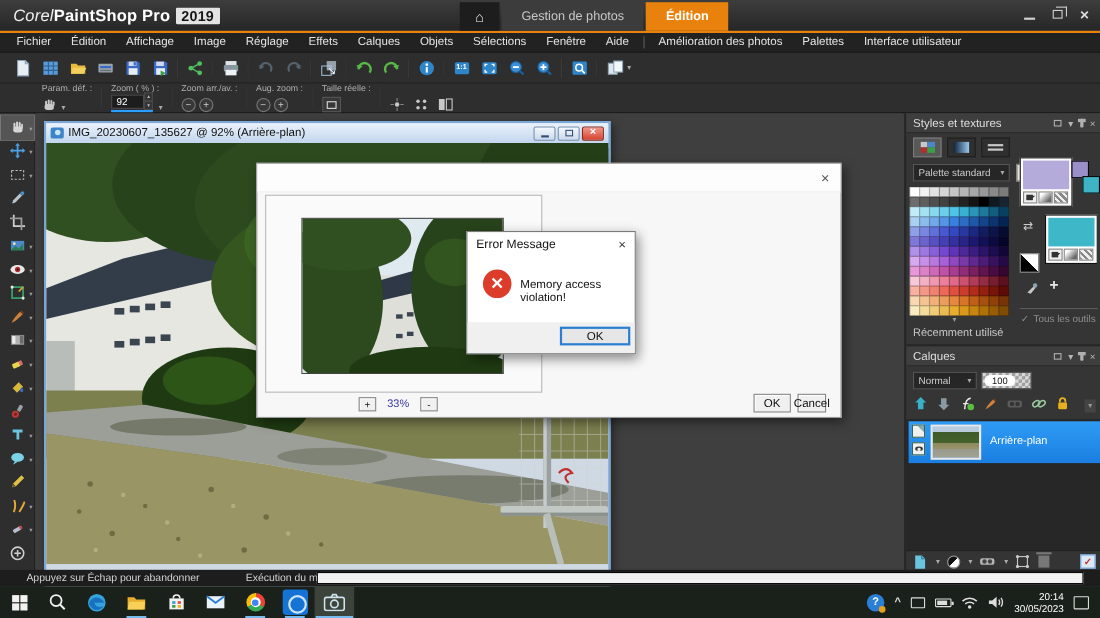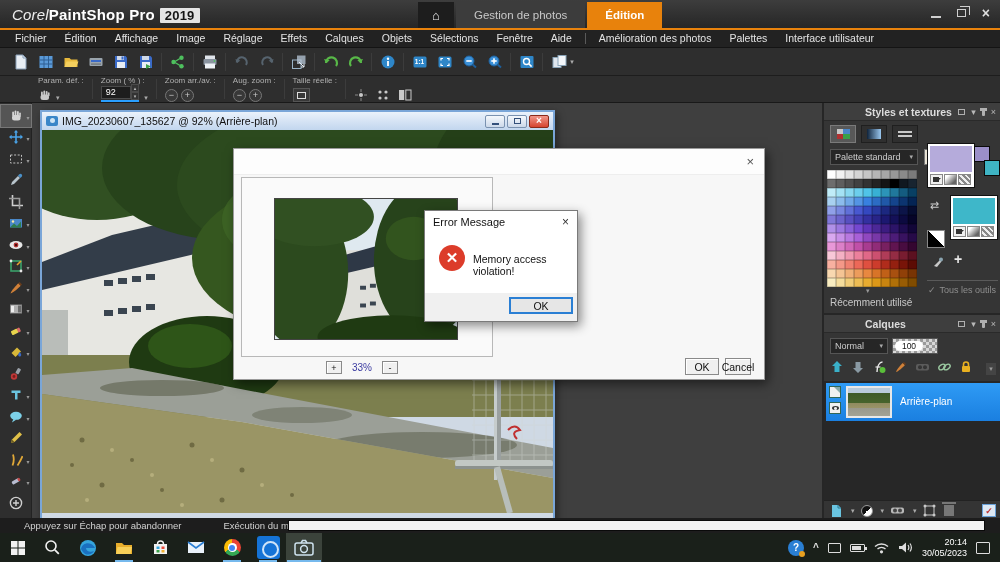--- a/index.html
+++ b/index.html
@@ -117,21 +117,21 @@
   .errfooter { position:absolute; left:0; bottom:0; width:100%; height:28px; background:#f0f0f0; }
   .errok { position:absolute; left:84px; top:86px; width:64px; height:17px; background:#e6e6e6;
     border:2px solid #2a7fd4; font-size:10.5px; color:#111; display:flex; align-items:center; justify-content:center; }
 
   
   .panels { position:absolute; left:822px; top:103px; width:178px; height:415px; background:#353535;
     border-left:2px solid #262626; }
   .panel { position:absolute; left:0; width:178px; background:#353535; }
   .phead { height:18px; background:#3e3e3e; display:flex; align-items:center; padding:0 6px;
     border-bottom:1px solid #2a2a2a; }
-  .ptitle { color:#ddd; font-size:10.5px; font-weight:700;margin-left:35px; }
+  .ptitle { color:#ddd; font-size:10.5px; font-weight:400; }
   .pctl { margin-left:auto; display:flex; align-items:center; gap:6px; color:#b8b8b8; font-size:9px; }
   .pc-restore { width:7px; height:6px; border:1px solid #b0b0b0; }
   .pc-pin { width:3px; height:8px; background:#b0b0b0; border-radius:1px; position:relative; }
   .pc-pin:before { content:""; position:absolute; left:-2px; top:0; width:7px; height:3px; background:#b0b0b0; }
   .mtabs { position:absolute; left:6px; top:22px; display:flex; gap:5px; }
   .mtab { width:26px; height:18px; background:#2f2f2f; border:1px solid #1f1f1f; display:flex;
     align-items:center; justify-content:center; }
   .mtab.active { background:#585858; border-color:#7a7a7a; }
   .mosaic { width:13px; height:10px; display:grid; grid-template-columns:6.5px 6.5px; grid-template-rows:5px 5px; }
   .mosaic i:nth-child(1){background:#c8c8c8;} .mosaic i:nth-child(2){background:#4a86c8;}

